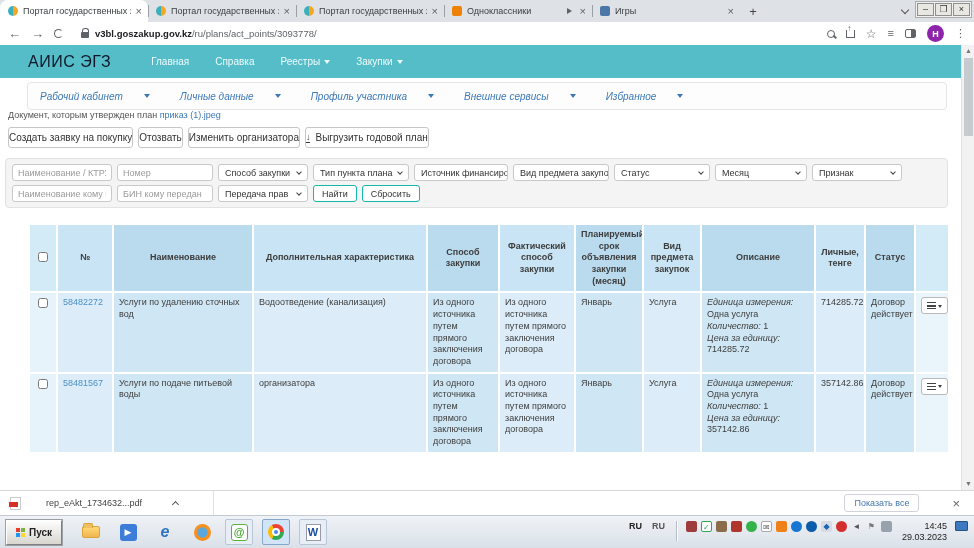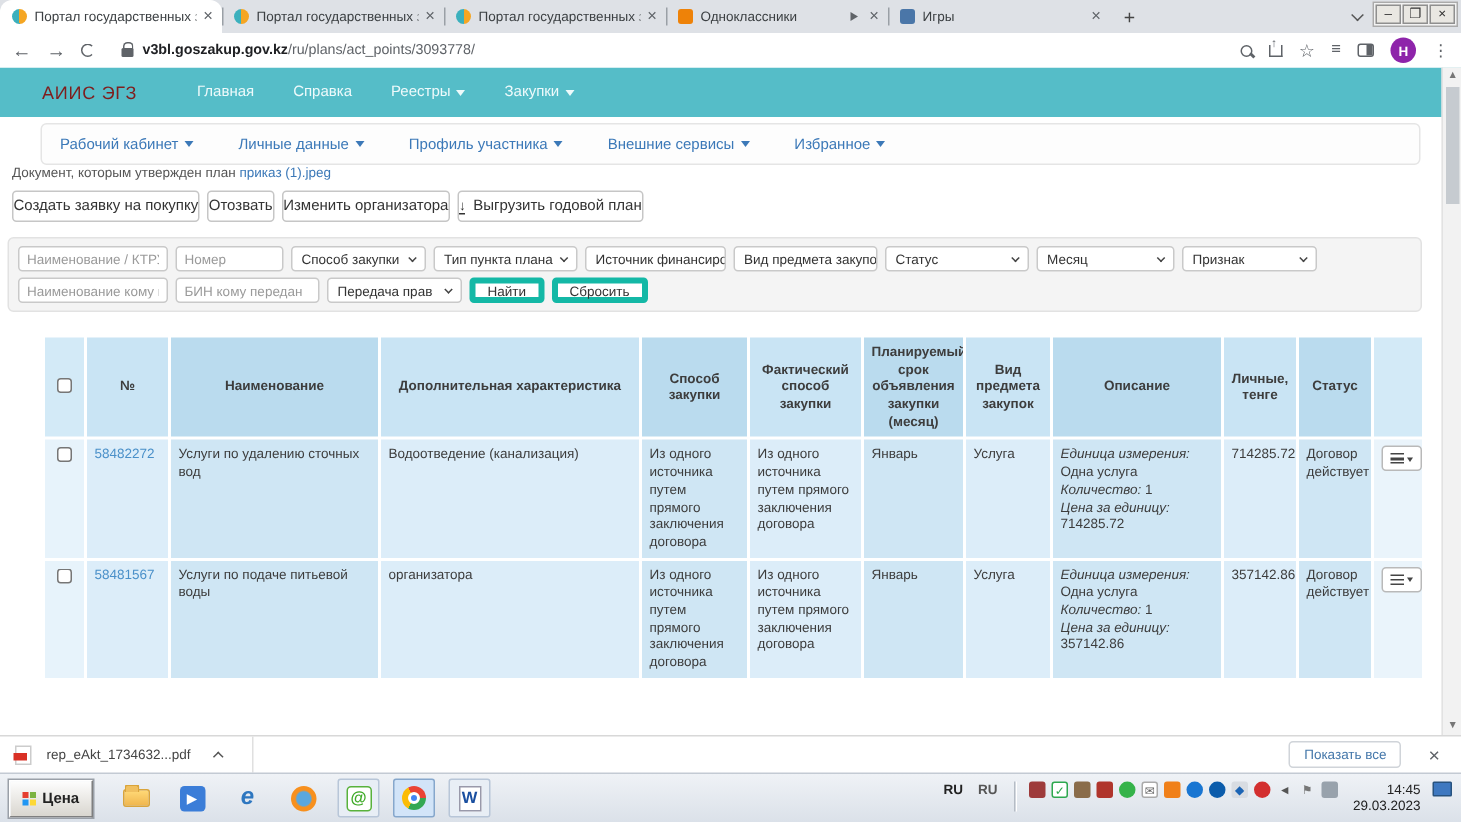--- a/index.html
+++ b/index.html
@@ -37,51 +37,51 @@
   .star { font-size:12px; color:#5f6368; line-height:1; }
   .rlist { font-size:11px; color:#5f6368; line-height:1; }
   .sidepanel { width:11px; height:9px; border:1.5px solid #5f6368; border-radius:2px; position:relative; }
   .sidepanel::after { content:""; position:absolute; right:0; top:0; bottom:0; width:4px; background:#5f6368; }
   .avatar { width:17px; height:17px; border-radius:50%; background:#8e24aa; color:#fff; font-size:9px; font-weight:bold; display:flex; align-items:center; justify-content:center; }
   .dots { font-size:11px; color:#5f6368; }
 
   
   .site { position:absolute; top:45px; left:0; width:974px; height:445px; background:#fff; overflow:hidden; }
   .teal { height:33px; background:#55bdc8; display:flex; align-items:center; padding:0 18px 0 28px; gap:26px; }
-  .logo { font-size:12px; color:#7f1d1d; letter-spacing:0.5px; margin-right:14px; }
+  .logo { font-size:16px; color:#0f172a; letter-spacing:0.5px; margin-right:14px; }
   .teal-link { font-size:10px; color:#eefafb; display:flex; align-items:center; gap:4px; }
   .caret-w { width:0; height:0; border:3px solid transparent; border-top:4px solid #eefafb; margin-top:3px; }
   .teal-right { margin-left:auto; display:flex; align-items:center; gap:18px; }
   .bell-btn { width:20px; height:20px; background:#e05c4c; border-radius:2px; display:flex; align-items:center; justify-content:center; }
   .bell { width:9px; height:8px; background:#fff; border-radius:50% 50% 2px 2px; position:relative; }
   .bell::after { content:""; position:absolute; left:2.5px; bottom:-2.5px; width:3px; height:2px; background:#fff; border-radius:50%; }
   .person { width:11px; height:12px; position:relative; }
   .person::before { content:""; position:absolute; top:0; left:3px; width:5px; height:5px; border-radius:50%; background:#58c36a; }
   .person::after { content:""; position:absolute; bottom:0; left:0.5px; width:10px; height:5px; border-radius:5px 5px 0 0; background:#58c36a; }
   .user-wrap { display:flex; align-items:center; gap:5px; }
 
   .subnav { margin:4px auto 0 27px; width:920px; height:28px; border:1px solid #e5e5e5; border-radius:4px; background:#fdfdfd; display:flex; align-items:center; gap:30px; padding:0 12px; }
-  .subnav-link { font-size:10px; color:#3c79b8; display:flex; align-items:center; gap:4px; }
+  .subnav-link { font-size:10px; color:#3c79b8; display:flex; align-items:center; gap:21px;font-style:italic; }
   .caret-b { width:0; height:0; border:3px solid transparent; border-top:4px solid #3c79b8; margin-top:3px; }
 
   .page-title { margin:9px 0 3px 8px; font-size:22px; color:#3a3a3a; font-weight:400; }
   .doc-line { margin-left:8px; font-size:9px; color:#555; }
   .doc-line a { color:#3c79b8; text-decoration:none; }
   .btn-row { margin:7px 0 0 8px; display:flex; gap:5px; }
   .pbtn { height:21px; background:#fff; border:1px solid #c6c6c6; border-radius:3px; font-size:10px; color:#333; padding:0 0; display:flex; align-items:center; gap:5px; }
   .dl-ico { display:inline-block; border-bottom:1.5px solid #333; height:10px; line-height:9px; font-weight:bold; font-size:9px; }
 
   .filters { margin:10px 0 0 5px; width:943px; background:#f4f4f4; border:1px solid #e2e2e2; border-radius:4px; padding:5px 6px; }
   .f-row { display:flex; gap:5px; }
   .f-row + .f-row { margin-top:4px; }
   .inp { height:17px; border:1px solid #c9c9c9; border-radius:3px; font-size:9px; padding:0 5px; color:#333; background:#fff; }
   .inp::placeholder { color:#9a9a9a; }
   .sel { background:#fff; border:1px solid #c9c9c9; border-radius:3px; height:17px; display:flex; align-items:center; justify-content:space-between; padding:0 6px; font-size:9px; color:#333; white-space:nowrap; overflow:hidden; gap:4px; }
   .chev { flex:0 0 auto; width:4px; height:4px; border-right:1.6px solid #444; border-bottom:1.6px solid #444; transform:rotate(45deg); margin-top:-2px; }
-  .fbtn { height:17px; background:#fff; border:4px solid #14b8a6; border-radius:3px; font-size:9px; color:#333; padding:0 8px; }
+  .fbtn { height:17px; background:#fff; border:1px solid #14b8a6; border-radius:3px; font-size:9px; color:#333; padding:0 8px; }
 
   
   table.plan { margin:15px 0 0 28px; border-collapse:separate; border-spacing:2px; table-layout:fixed; width:922px; }
   .plan th, .plan td { vertical-align:top; padding:4px 5px; font-size:9px; color:#3d3d3d; line-height:1.3; overflow:hidden; }
   .plan th { background:#c9e4f4; font-weight:bold; text-align:center; vertical-align:middle; height:46px; }
   .plan th.dark { background:#badbee; }
   .plan td { background:#dcedf9;margin-top:24px; }
   .plan td.dark { background:#cfe6f4; }
   .plan th.c0 { background:#d3eaf7; } .plan td.c0 { background:#e7f3fb; text-align:center; }
   .plan th.c11 { background:#d3eaf7; } .plan td.c11 { background:#eaf4fb; }
@@ -97,21 +97,21 @@
   .hamb::after { content:""; position:absolute; left:0; right:0; top:2px; height:1.5px; background:#444; }
   .caret-s { width:0; height:0; border:2.5px solid transparent; border-top:3.5px solid #444; margin-top:3px; }
 
   
   .scrollbar { position:absolute; right:0; top:45px; width:13px; height:445px; background:#f2f2f2; border-left:1px solid #e2e2e2; }
   .sb-arrow { position:absolute; left:0; width:13px; height:12px; font-size:7px; color:#777; text-align:center; line-height:12px; }
   .sb-up { top:0; } .sb-down { bottom:0; }
   .sb-thumb { position:absolute; top:13px; left:2px; width:9px; height:78px; background:#c6cbd0; }
 
   
-  .dlbar { position:absolute; top:490px; left:0; width:974px; height:25px; background:#fff; border-top:1px solid #d8d8d8; display:flex; align-items:center; padding:0 10px; gap:10px; }
+  .dlbar { position:absolute; top:490px; left:0; width:974px; height:25px; background:#fff; border-top:1px solid #d8d8d8; display:flex; align-items:center; padding:0 10px; gap:25px; }
   .pdf-ico { width:11px; height:13px; background:#fff; border:1px solid #ccc; position:relative; }
   .pdf-ico::after { content:""; position:absolute; left:-2px; bottom:2px; width:9px; height:5px; background:#d93025; }
   .dl-name { font-size:9px; color:#444; }
   .chev-up { width:5px; height:5px; border-right:1.5px solid #555; border-bottom:1.5px solid #555; transform:rotate(-135deg); margin:3px 0 0 6px; }
   .dl-sep { width:1px; height:24px; background:#e0e0e0; margin-left:10px; }
   .showall { margin-left:auto; border:1px solid #d0d4d9; border-radius:3px; background:#fff; color:#4477aa; font-size:9px; padding:3px 9px; }
   .dl-close { font-size:13px; color:#5f6368; margin:0 4px 0 8px; line-height:1; }
 
   
   .taskbar { position:absolute; top:515px; left:0; width:974px; height:33px; background:linear-gradient(#eff2f6,#dbe1e9); border-top:1px solid #c3cad3; display:flex; align-items:center; padding:0 6px; gap:7px; }
@@ -251,21 +251,21 @@
     <button class="pbtn">Изменить организатора</button>
     <button class="pbtn">
         <span class="dl-ico">↓</span>
         <span>Выгрузить годовой план</span>
       </button>
   </div>
 
   <div class="filters">
     <div class="f-row">
       <input class="inp" style="width: 100px;" placeholder="Наименование / КТРУ">
-      <input class="inp" style="width: 72px;" placeholder="Номер">
+      <input class="inp" style="width: 96px;" placeholder="Номер">
       <div class="sel" style="width:90px">
           <span>Способ закупки</span>
           <span class="chev"></span>
         </div>
       <div class="sel" style="width:96px">
           <span>Тип пункта плана</span>
           <span class="chev"></span>
         </div>
       <div class="sel" style="width:94px">
           <span>Источник финансиров</span>
@@ -383,21 +383,21 @@
 </div>
 
 <div class="taskbar">
   <div class="startbtn">
     <span class="winflag">
         <b></b>
         <b></b>
         <b></b>
         <b></b>
       </span>
-    <span class="start-label">Цена</span>
+    <span class="start-label">Пуск</span>
   </div>
   <div class="ql">
     <span class="qbox">
         <span class="folder"></span>
       </span>
     <span class="qbox">
         <span class="player">▶</span>
       </span>
     <span class="qbox">
         <span class="ie">e</span>

